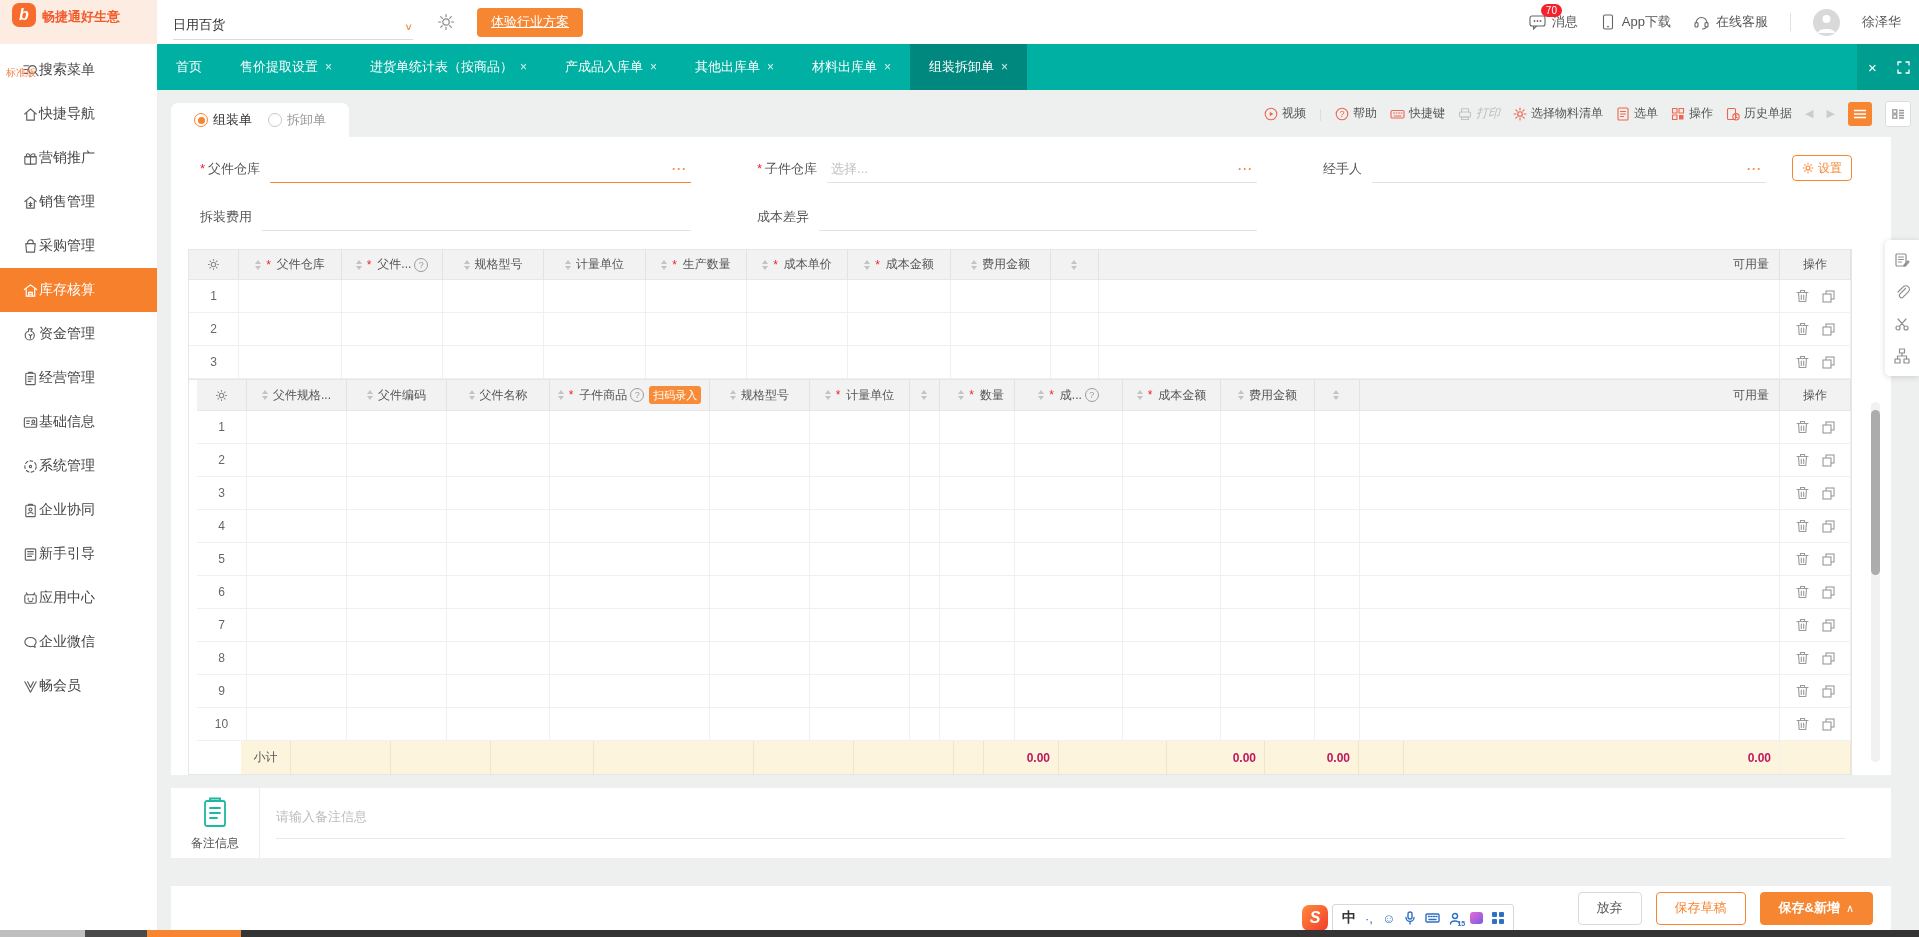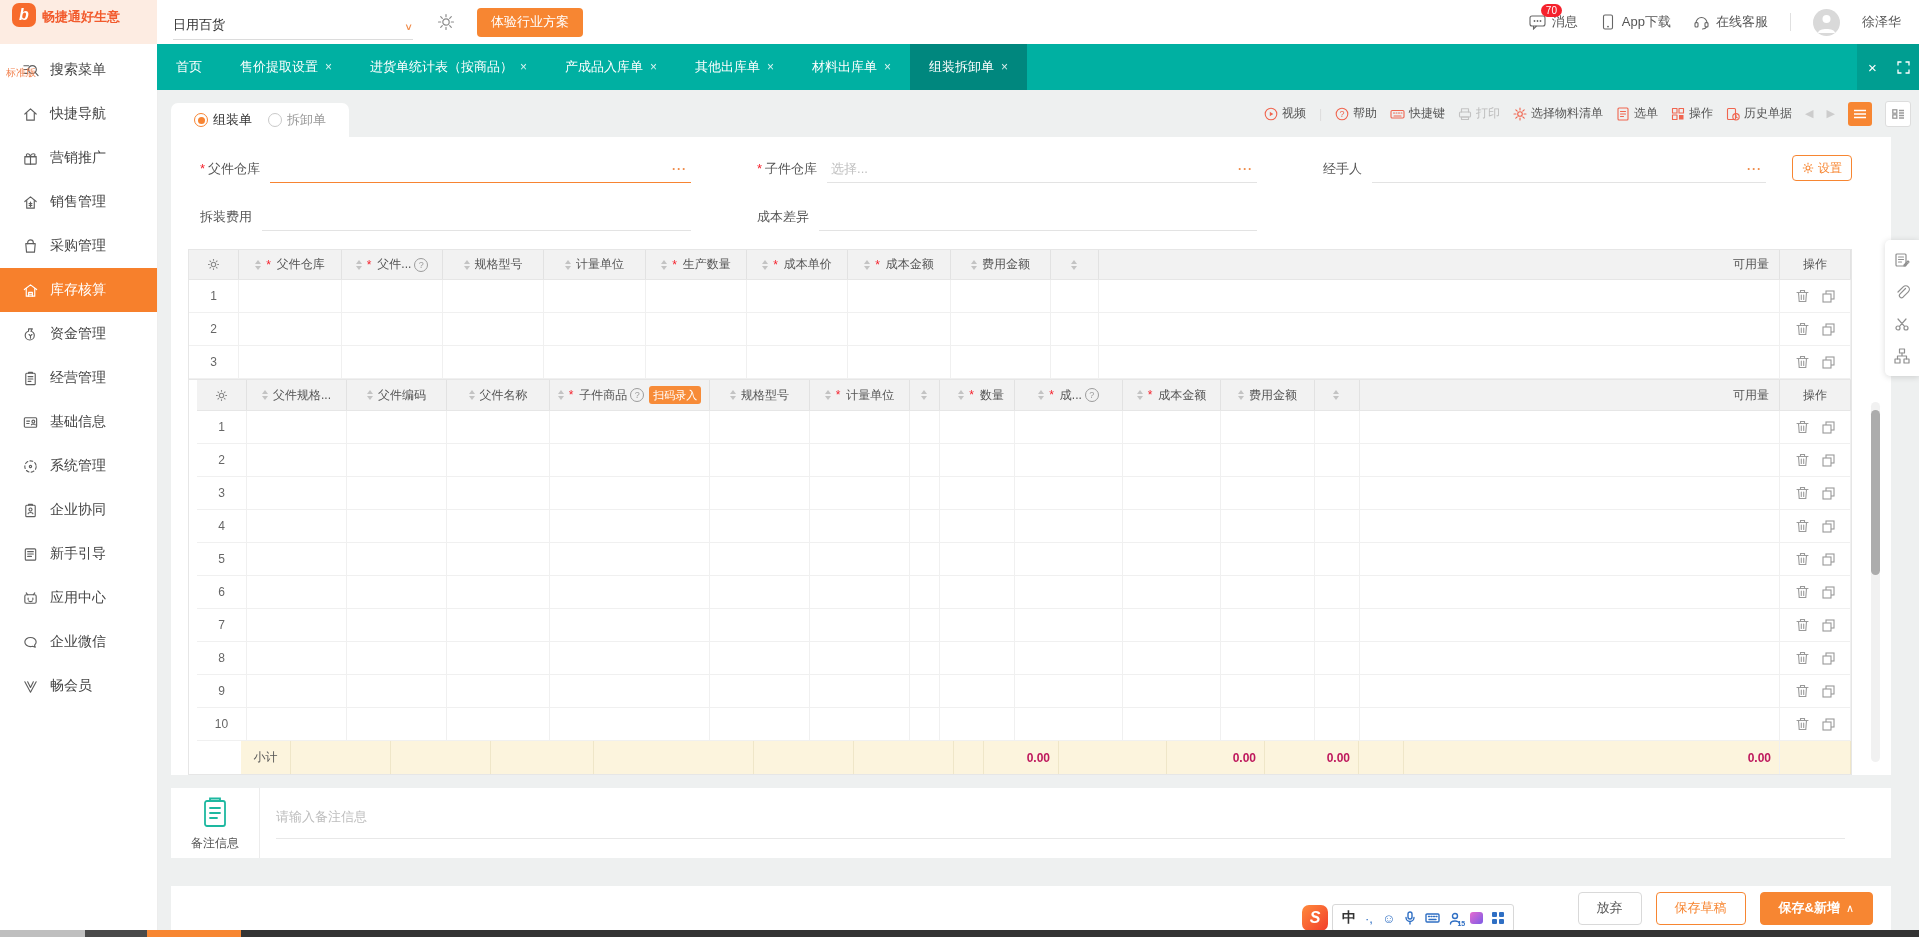--- a/index.html
+++ b/index.html
@@ -11,37 +11,37 @@
   .logo-block{width:157px;height:44px;background:#fdece2;position:relative;flex-shrink:0;}
   .logo-b{position:absolute;left:12px;top:3px;width:24px;height:24px;border-radius:7px;background:#f76b2c;color:#fff;
           font-weight:bold;font-style:italic;font-size:16px;display:flex;align-items:center;justify-content:center;}
   .logo-name{position:absolute;left:42px;top:8px;color:#f25a2c;font-weight:bold;font-size:13px;white-space:nowrap;}
   .logo-edition{position:absolute;left:6px;top:18px;color:#f2824f;font-size:10px;margin-top:48px;}
   .store-select{margin-left:16px;width:240px;height:30px;border-bottom:1px solid #dcdcdc;display:flex;align-items:flex-end;
                 justify-content:space-between;padding-bottom:5px;cursor:pointer;}
   .store-select .chev{color:#f08c4b;font-size:12px;transform:scaleY(.8);}
   .top-gear{margin-left:24px;cursor:pointer;}
   .solution-btn{margin-left:22px;background:#f78632;color:#fff;border:none;border-radius:4px;height:29px;padding:0 14px;
-                font-size:13px;font-family:inherit;cursor:pointer;}
+                font-size:13px;font-family:inherit;cursor:pointer;text-decoration:underline;}
   .top-right{margin-left:auto;margin-right:18px;display:flex;align-items:center;gap:22px;color:#555;}
   .top-item{display:flex;align-items:center;gap:6px;position:relative;cursor:pointer;}
   .badge{position:absolute;top:-9px;left:12px;background:#f5222d;color:#fff;border-radius:9px;font-size:10px;
          padding:1px 5px;line-height:11px;}
   .vdiv{width:1px;height:18px;background:#e0e0e0;}
   .avatar{width:27px;height:27px;border-radius:50%;background:#d9d9d9;display:flex;align-items:center;justify-content:center;overflow:hidden;}
   
   .tabbar{position:absolute;top:44px;left:157px;right:0;height:46px;background:#00b0a2;display:flex;align-items:stretch;z-index:4;}
   .tab{display:flex;align-items:center;gap:7px;padding:0 19px;color:#fff;font-size:13px;cursor:pointer;white-space:nowrap;}
   .tab.active{background:#00877e;text-align:right;}
   .tclose{font-size:12px;opacity:.85;}
   .tab-right{margin-left:auto;display:flex;align-items:stretch;background:rgba(0,0,0,.10);}
   .tbtn{width:31px;display:flex;align-items:center;justify-content:center;color:#fff;cursor:pointer;font-size:15px;}
   
   .sidebar{position:absolute;top:44px;left:0;bottom:0;width:157px;background:#fff;border-right:1px solid #ededed;padding-top:4px;z-index:3;}
-  .sitem{height:44px;display:flex;align-items:center;gap:11px;padding-left:22px;font-size:14px;color:#454545;cursor:pointer;}
+  .sitem{height:44px;display:flex;align-items:center;padding-left:22px;font-size:14px;color:#454545;cursor:pointer;}
   .sitem.active{background:#f7802c;color:#fff;}
   .sic{width:17px;height:17px;flex-shrink:0;}
   .sic *{stroke:#5f5f5f;stroke-width:1.2;fill:none;stroke-linecap:round;stroke-linejoin:round;}
   .sitem.active .sic *{stroke:#fff;}
   .side-foot{position:absolute;left:0;top:850px;width:157px;height:36px;background:#fce3cf;display:flex;align-items:center;
              justify-content:space-between;padding:0 32px;box-sizing:border-box;}
   
   .main{position:absolute;left:157px;top:90px;right:0;bottom:0;}
   .doc-toolbar{position:absolute;left:0;right:0;top:0;height:47px;}
   .radio-card{position:absolute;left:14px;bottom:0;width:178px;height:34px;background:#fff;border-radius:7px 7px 0 0;
@@ -51,21 +51,21 @@
   .rdot.on::after{content:"";position:absolute;inset:2.5px;border-radius:50%;background:#f78432;}
   .rdot.off{border-color:#c9c9c9;}
   .radio-opt .off-label{color:#999;}
   .doc-mid{position:absolute;left:192px;top:0;height:47px;display:flex;align-items:center;gap:9px;}
   .dt-label{color:#888;font-size:13px;}
   .date-wrap{display:flex;align-items:center;gap:7px;border-bottom:1px solid #e7e7e7;padding:3px 2px;}
   .dt-value{color:#333;font-size:14px;font-weight:bold;}
   .no-value{color:#333;font-size:14px;}
   .doc-actions{position:absolute;right:8px;top:0;height:47px;display:flex;align-items:center;gap:13px;font-size:12px;color:#555;}
   .tact{display:flex;align-items:center;gap:4px;cursor:pointer;white-space:nowrap;}
-  .tact.disabled{color:#bcbcbc;}
+  .tact.disabled{color:#bcbcbc;font-style:italic;}
   .oi *{stroke:#f0654f;stroke-width:1.1;fill:none;stroke-linecap:round;stroke-linejoin:round;}
   .oi .fillo{fill:#f0654f;stroke:none;}
   .oi.gray *{stroke:#c2c2c2;}
   .qt{font-size:9px;fill:#f0654f;stroke:none !important;text-anchor:middle;}
   .pipe{color:#ddd;}
   .pgbtn{color:#ccc;font-size:11px;cursor:pointer;}
   .vtoggle{width:24px;height:24px;border-radius:3px;display:flex;align-items:center;justify-content:center;cursor:pointer;}
   .vtoggle.on{background:#f78632;}
   .vtoggle.off{background:#fff;border:1px solid #ddd;}
   

